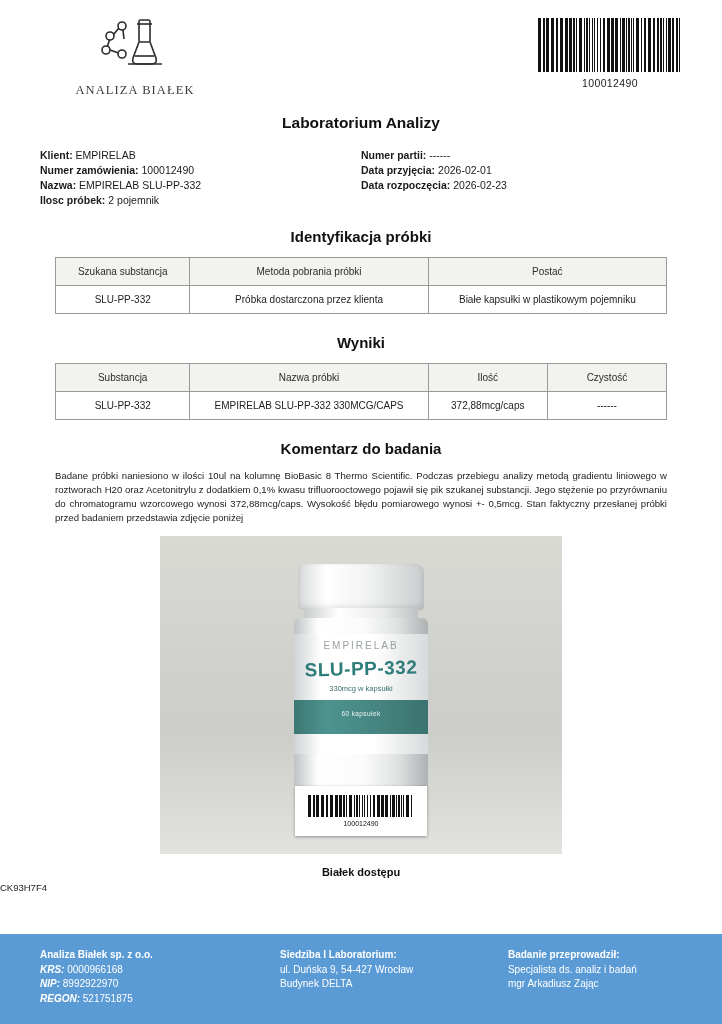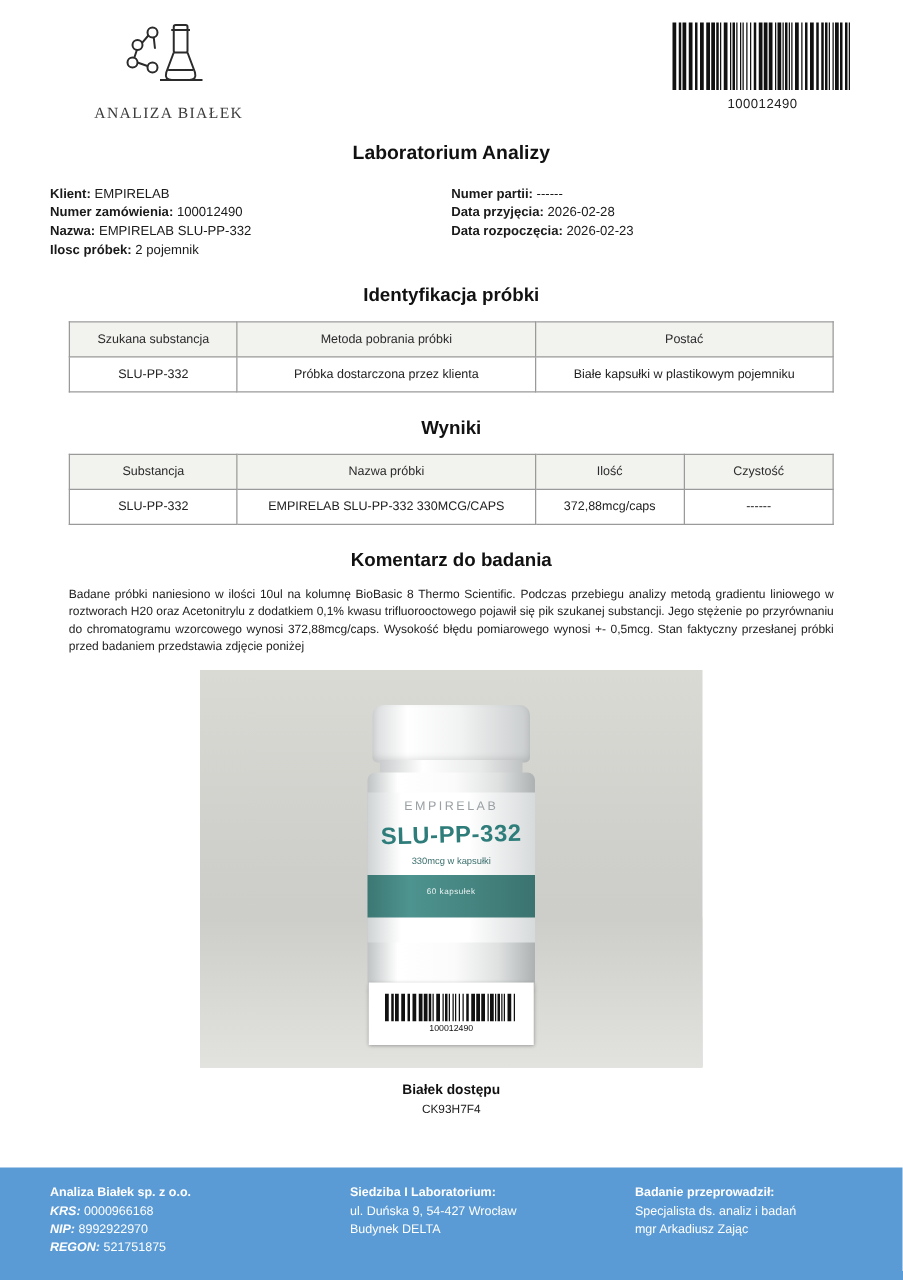--- a/index.html
+++ b/index.html
@@ -179,21 +179,21 @@
     display:flex; flex-direction:column; align-items:center; justify-content:center;
   }
   .photo-card .mini-barcode { display:flex; align-items:flex-end; height: 22px; }
   .photo-card .mini-barcode i { display:block; height:100%; background:#111; margin-right:1px; }
   .photo-card .mini-num { font-size: 7px; margin-top:3px; color:#111; }
 
   .pass-title {
     text-align:center; font-size: 11px; font-weight:bold; margin-top: 12px; color:#111;
   }
   .pass-val {
-    text-align:center; font-size: 9.5px; margin-top: 4px; color:#222;
+    text-align:left; font-size: 9.5px; margin-top: 4px; color:#222;
   }
 
   
   .footer {
     position:absolute; left:0; right:0; bottom:0; height: 90px;
     background: #5b9bd5;
     color:#ffffff;
     display:flex;
     padding: 14px 40px;
     font-size: 10px;
@@ -281,21 +281,21 @@
 
   <div class="meta">
     <div class="meta-col">
       <div class="row"><b>Klient:</b> <span>EMPIRELAB</span></div>
       <div class="row"><b>Numer zamówienia:</b> <span>100012490</span></div>
       <div class="row"><b>Nazwa:</b> <span>EMPIRELAB SLU-PP-332</span></div>
       <div class="row"><b>Ilosc próbek:</b> <span>2 pojemnik</span></div>
     </div>
     <div class="meta-col">
       <div class="row"><b>Numer partii:</b> <span>------</span></div>
-      <div class="row"><b>Data przyjęcia:</b> <span>2026-02-28</span></div>
+      <div class="row"><b>Data przyjęcia:</b> <span>2026-02-01</span></div>
       <div class="row"><b>Data rozpoczęcia:</b> <span>2026-02-23</span></div>
     </div>
   </div>
 
   <h2 class="section-title">Identyfikacja próbki</h2>
   <table class="tbl">
     <colgroup>
         <col style="width:22%">
         <col style="width:39%">
         <col style="width:39%">

